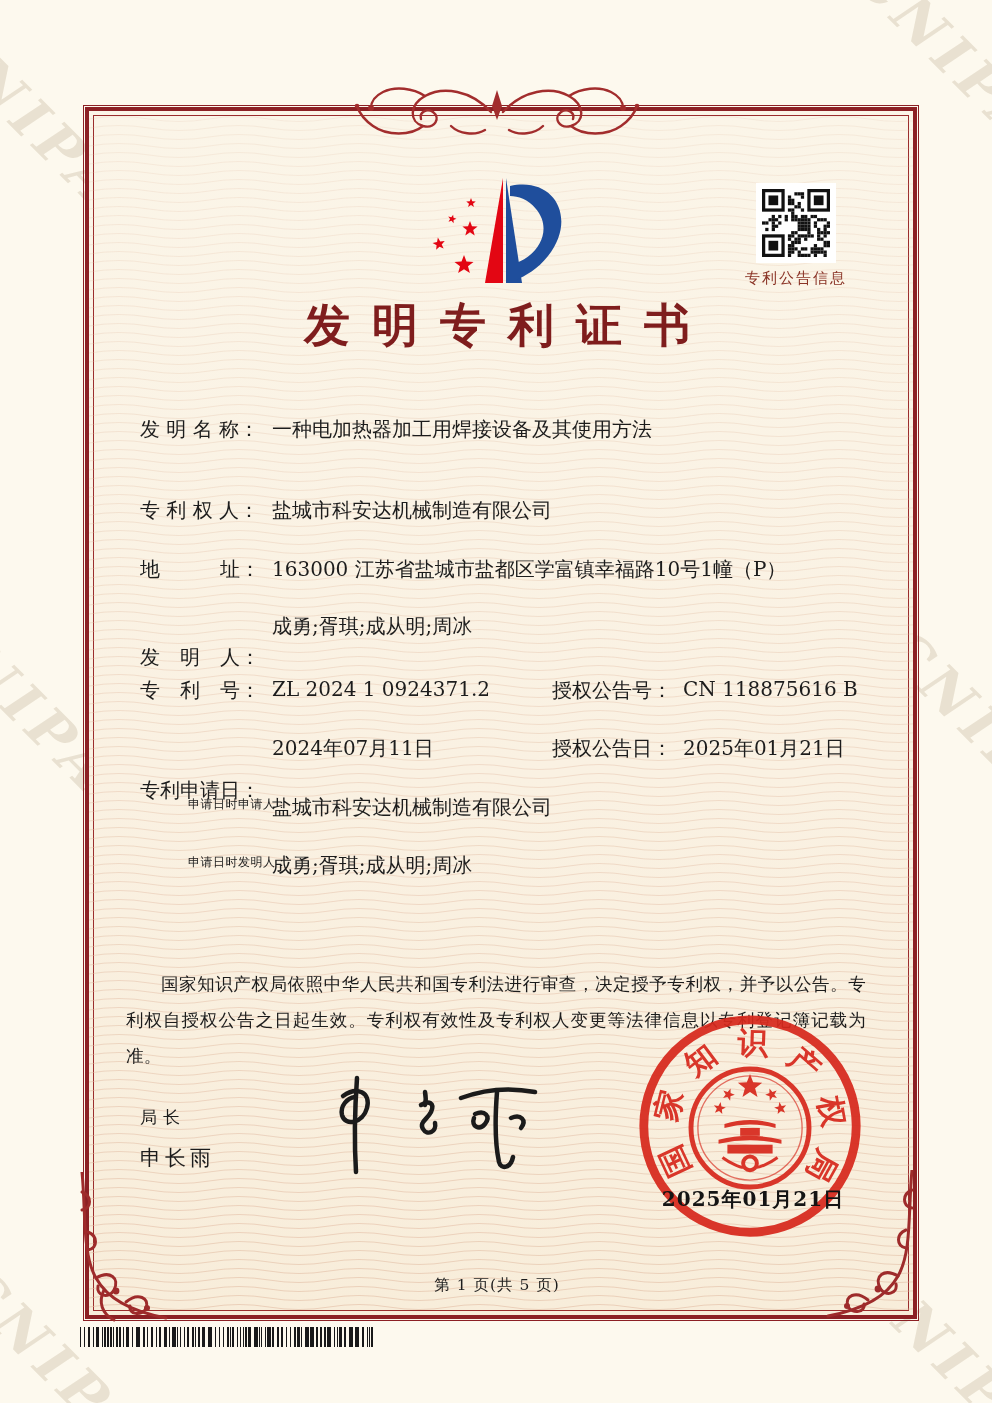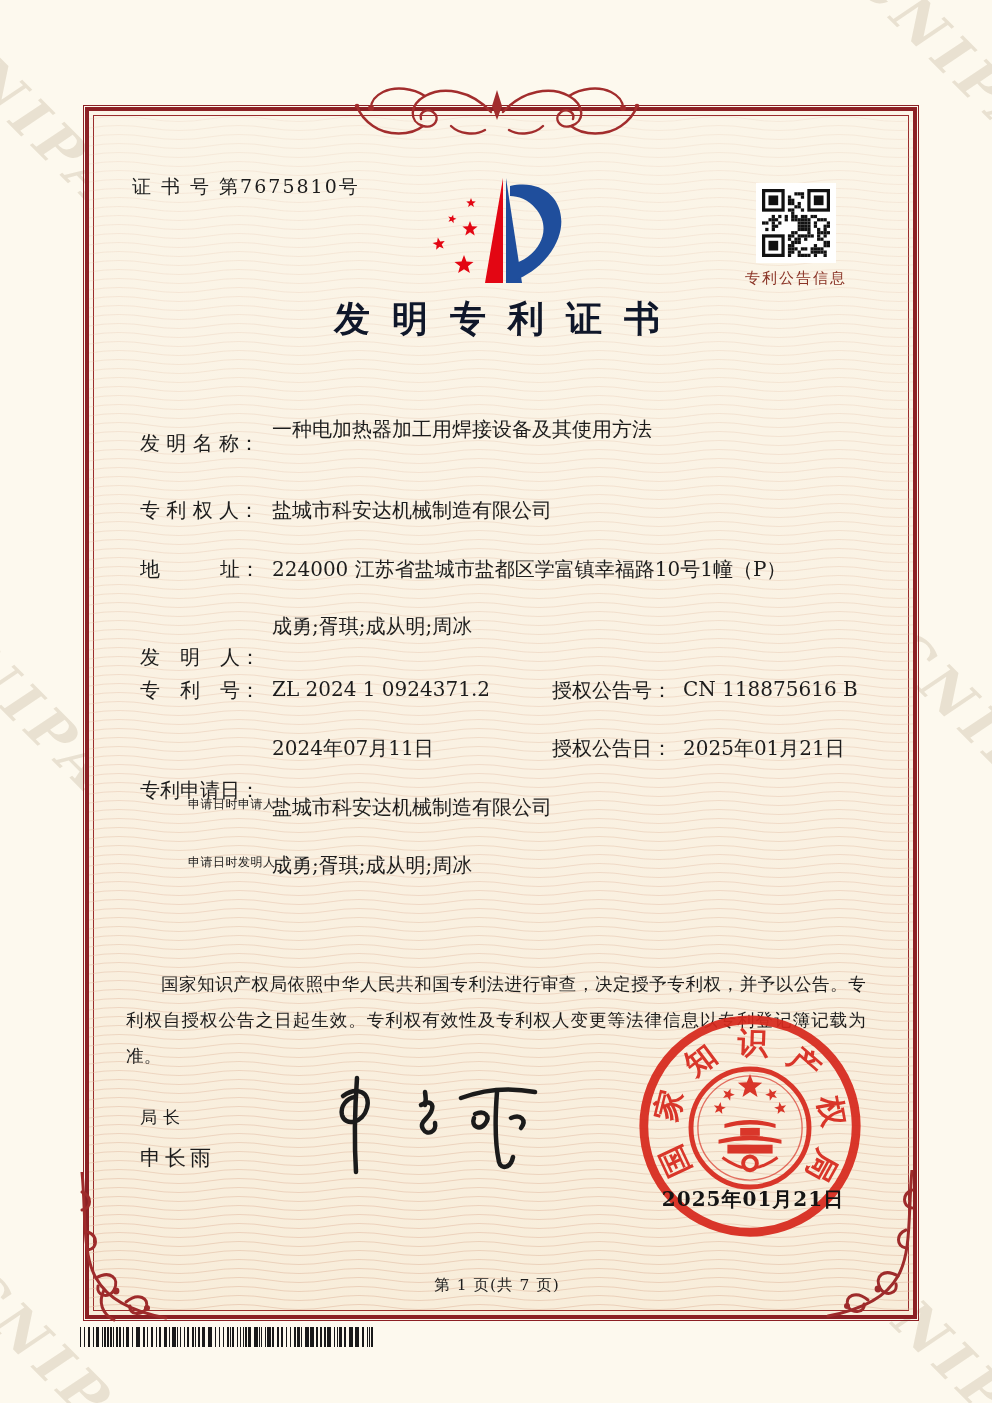--- a/index.html
+++ b/index.html
@@ -29,21 +29,21 @@
   .texture{position:absolute;inset:0;width:100%;height:100%;}
   .deco{position:absolute;}
   
   .cert-no{position:absolute;left:132px;top:174px;font-size:19px;letter-spacing:2px;}
   .logo{position:absolute;left:426px;top:170px;}
   .qr{position:absolute;left:756px;top:183px;width:80px;height:80px;background:#fff;
       display:flex;align-items:center;justify-content:center;}
   .qr-label{position:absolute;left:736px;top:269px;width:120px;text-align:center;
       font-size:15px;letter-spacing:2px;color:#8a3326;}
   .title{position:absolute;left:85px;top:295px;width:824px;text-align:center;
-      font-size:36px;font-weight:bold;letter-spacing:22px;padding-left:22px;box-sizing:border-box;color:#0f172a;}
+      font-size:46px;font-weight:bold;letter-spacing:22px;padding-left:22px;box-sizing:border-box;color:#7f1d1d;}
   
   .lbl,.val{position:absolute;font-size:20px;white-space:pre;}
   .lbl{left:140px;}
   .val{left:272px;}
   .lbl.long{font-size:12px;letter-spacing:.5px;margin-left:48px;}
   .lbl2{position:absolute;left:552px;font-size:20px;white-space:pre;}
   .val2{position:absolute;left:683px;font-size:20px;white-space:pre;}
   
   .statement{position:absolute;left:126px;top:948px;width:740px;
       font-size:17.5px;line-height:2.06;letter-spacing:.3px;
@@ -248,21 +248,20 @@
       <path d="M8,0 C12,40 8,82 22,106 C34,128 60,140 92,146"></path>
       <path d="M22,106 C36,98 46,106 40,118 C35,127 22,124 24,114"></path>
       <path d="M52,130 C64,120 76,126 72,136 C68,145 54,142 56,134"></path>
       <path d="M8,20 C18,24 18,36 8,38"></path>
       <path d="M14,60 C24,64 24,76 14,78"></path>
       <circle cx="42" cy="119" r="3.4" fill="#9e2b2b" stroke="none"></circle>
       <circle cx="73" cy="136" r="3" fill="#9e2b2b" stroke="none"></circle>
     </g>
   </svg>
 
-  <div class="cert-no">证 书 号 第7675810号</div>
 
   <svg class="logo" width="146" height="122" viewBox="0 0 146 122">
     <polygon fill="#e30613" points="45.00,28.00 46.23,31.30 49.76,31.45 47.00,33.65 47.94,37.05 45.00,35.10 42.06,37.05 43.00,33.65 40.24,31.45 43.77,31.30"></polygon>
     <polygon fill="#e30613" points="27.16,44.65 27.47,47.81 30.49,48.76 27.59,50.03 27.61,53.20 25.51,50.83 22.50,51.83 24.11,49.10 22.23,46.55 25.32,47.24"></polygon>
     <polygon fill="#e30613" points="44.00,51.00 45.97,56.28 51.61,56.53 47.20,60.04 48.70,65.47 44.00,62.36 39.30,65.47 40.80,60.04 36.39,56.53 42.03,56.28"></polygon>
     <polygon fill="#e30613" points="11.87,67.60 14.20,71.55 18.74,70.95 15.70,74.38 17.68,78.52 13.47,76.69 10.15,79.84 10.59,75.28 6.56,73.10 11.04,72.10"></polygon>
     <polygon fill="#e30613" points="38.00,85.00 40.47,91.60 47.51,91.91 41.99,96.30 43.88,103.09 38.00,99.20 32.12,103.09 34.01,96.30 28.49,91.91 35.53,91.60"></polygon>
     <polygon points="77,8 59,113 77,113" fill="#e30613"></polygon>
     <polygon points="80,8 80,113 96,113" fill="#1f4e9c"></polygon>
     <path d="M84,16 C128,6 152,48 122,86 C112,99 99,106 90,110 L90,93 C113,85 127,59 110,39 C102,29 92,26 84,26 Z" fill="#1f4e9c"></path>
@@ -401,28 +400,28 @@
           <rect x="0.00" y="45.33" width="22.67" height="22.67"></rect>
           <rect x="3.24" y="48.57" width="16.19" height="16.19" fill="#fff"></rect>
           <rect x="6.48" y="51.81" width="9.71" height="9.71"></rect>
         </g>
       </svg>
   </div>
   <div class="qr-label">专利公告信息</div>
 
   <div class="title">发明专利证书</div>
 
-  <span class="lbl" style="top:430px">发 明 名 称：</span>
+  <span class="lbl" style="top:416px">发 明 名 称：</span>
   <span class="val" style="top:416px">一种电加热器加工用焊接设备及其使用方法</span>
 
   <span class="lbl" style="top:497px">专 利 权 人：</span>
   <span class="val" style="top:497px">盐城市科安达机械制造有限公司</span>
 
   <span class="lbl" style="top:556px">地　　　址：</span>
-  <span class="val" style="top:556px">224000 江苏省盐城市盐都区学富镇幸福路10号1幢（P）</span>
+  <span class="val" style="top:556px">163000 江苏省盐城市盐都区学富镇幸福路10号1幢（P）</span>
 
   <span class="lbl" style="top:644px">发　明　人：</span>
   <span class="val" style="top:613px">成勇;胥琪;成从明;周冰</span>
 
   <span class="lbl" style="top:677px">专　利　号：</span>
   <span class="val" style="top:677px">ZL 2024 1 0924371.2</span>
   <span class="lbl2" style="top:677px">授权公告号：</span>
   <span class="val2" style="top:677px">CN 118875616 B</span>
 
   <span class="lbl" style="top:777px">专利申请日：</span>
@@ -477,21 +476,21 @@
         <rect x="110" y="122" width="20" height="8"></rect>
         <path d="M88,134 Q120,126 152,134 L152,138 Q120,131 88,138 Z"></path>
         <rect x="97" y="139" width="46" height="9"></rect>
         <circle cx="120" cy="158" r="7" fill="none" stroke="#d7291d" stroke-width="4"></circle>
         <path d="M92,152 C100,158 110,162 113,162 M148,152 C140,158 130,162 127,162" fill="none" stroke="#d7291d" stroke-width="3"></path>
       </g>
     </g>
   </svg>
   <div class="seal-date">2025年01月21日</div>
 
-  <div class="page-num">第 1 页(共 7 页)</div>
+  <div class="page-num">第 1 页(共 5 页)</div>
   <svg class="barcode" width="298" height="20" viewBox="0 0 298 20">
       <g id="barcode-g" fill="#191919">
         <rect x="0" y="0" width="1" height="20"></rect>
         <rect x="4" y="0" width="1" height="20"></rect>
         <rect x="8" y="0" width="2" height="20"></rect>
         <rect x="13" y="0" width="1" height="20"></rect>
         <rect x="16" y="0" width="3" height="20"></rect>
         <rect x="22" y="0" width="1" height="20"></rect>
         <rect x="24" y="0" width="2" height="20"></rect>
         <rect x="27" y="0" width="2" height="20"></rect>

